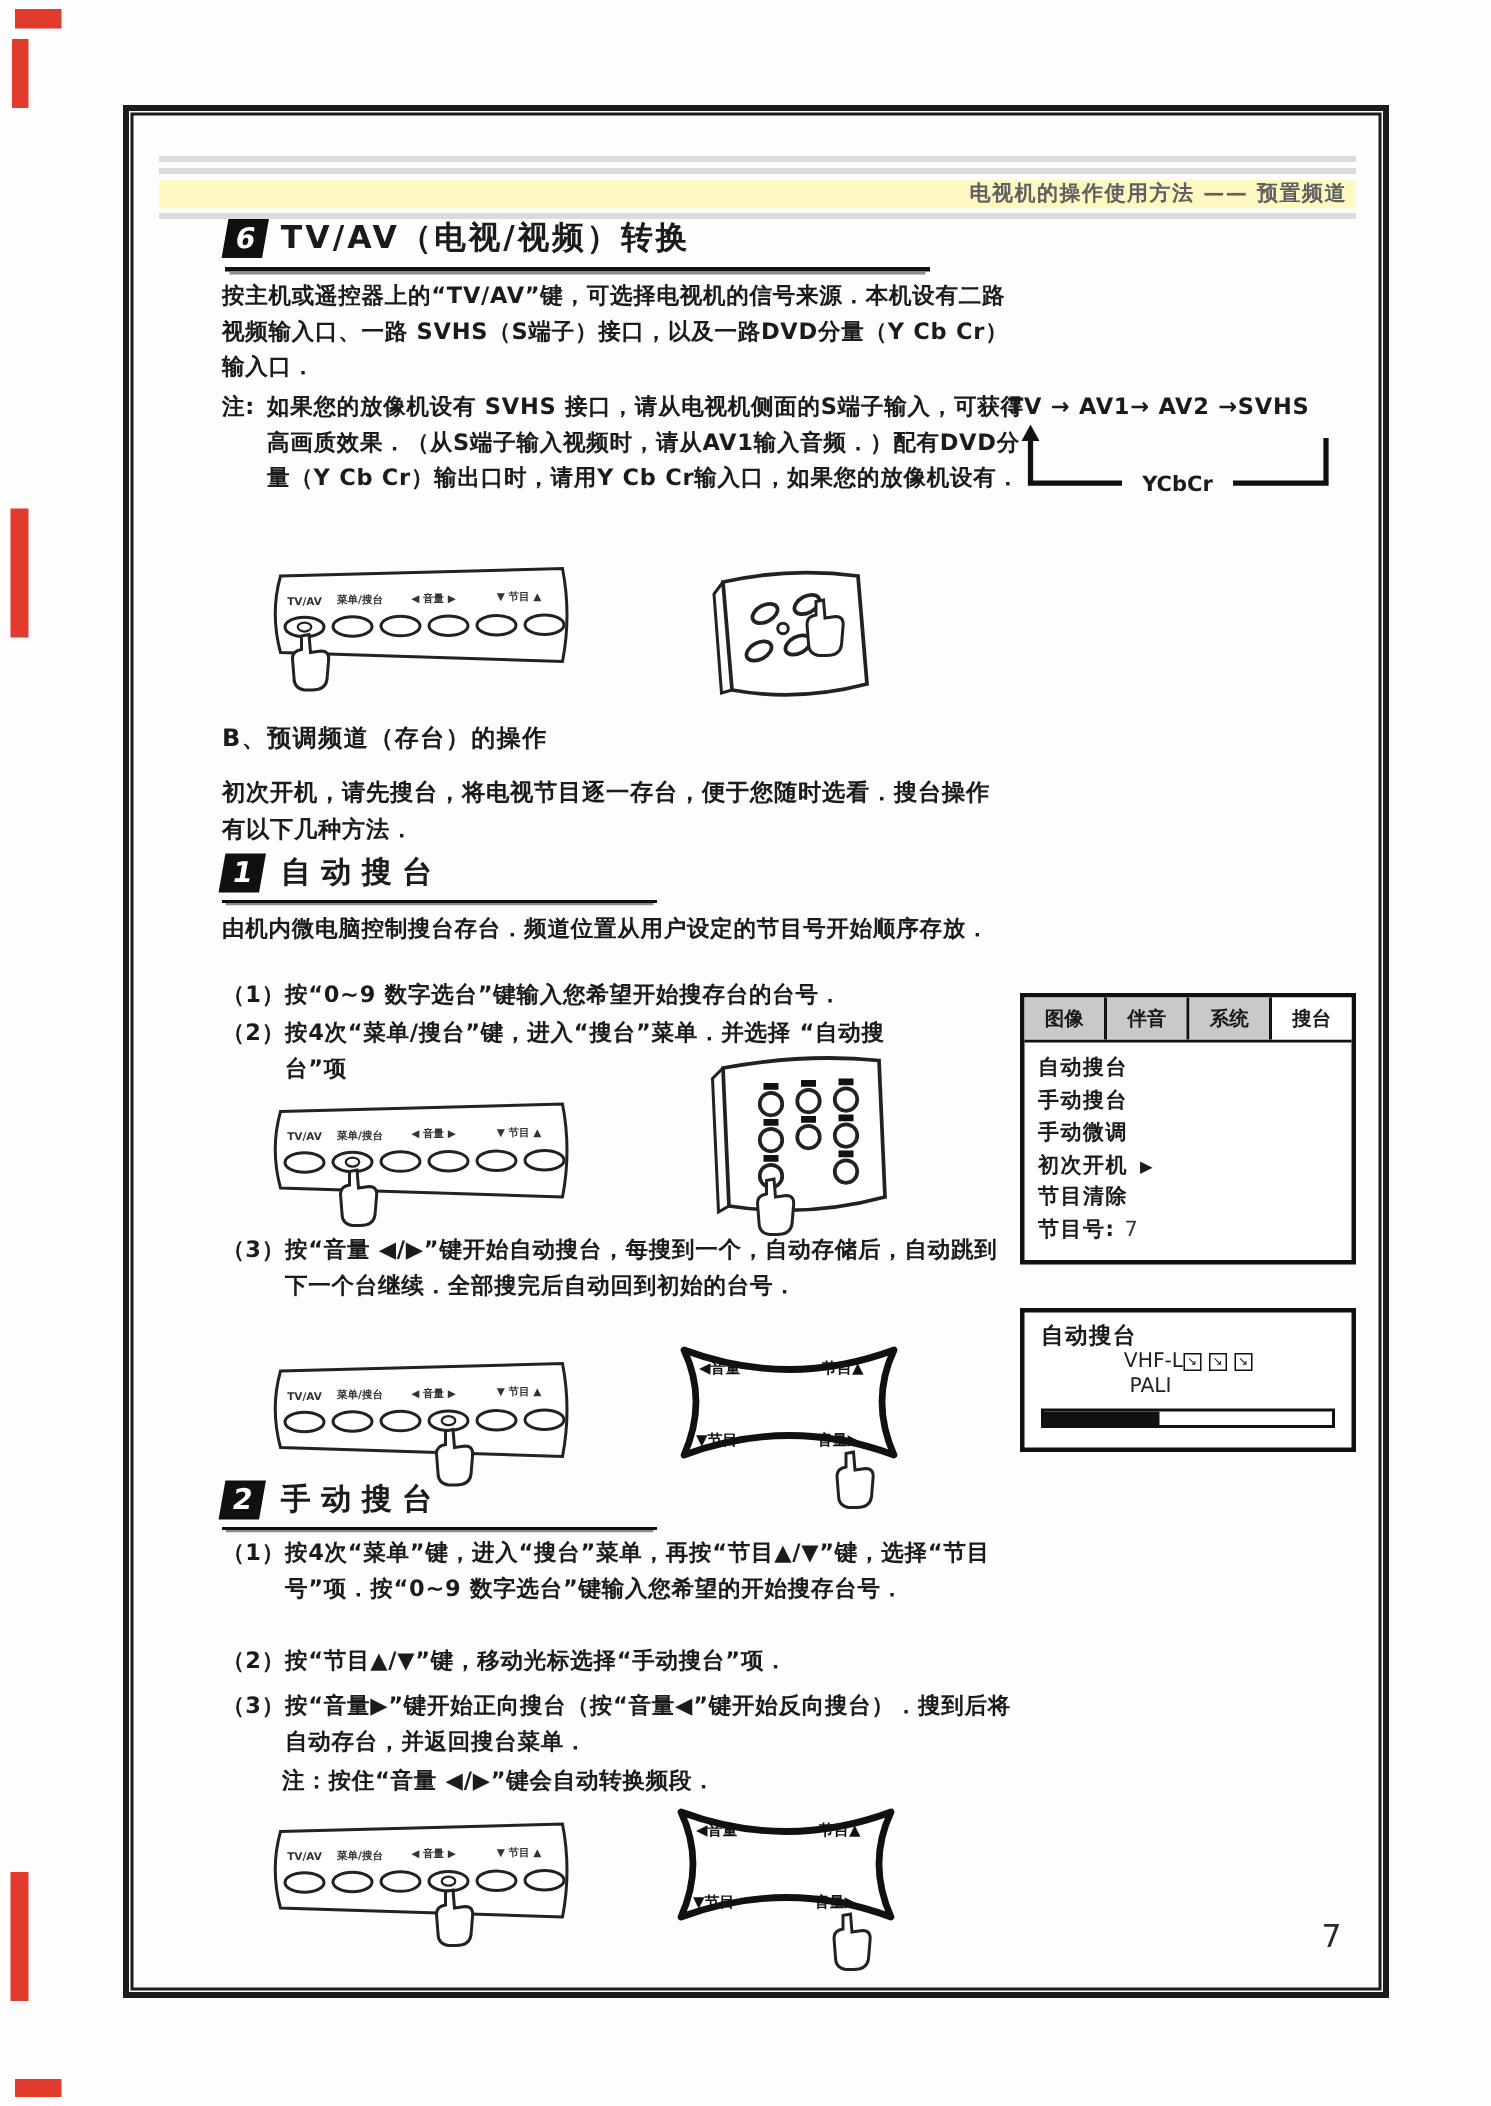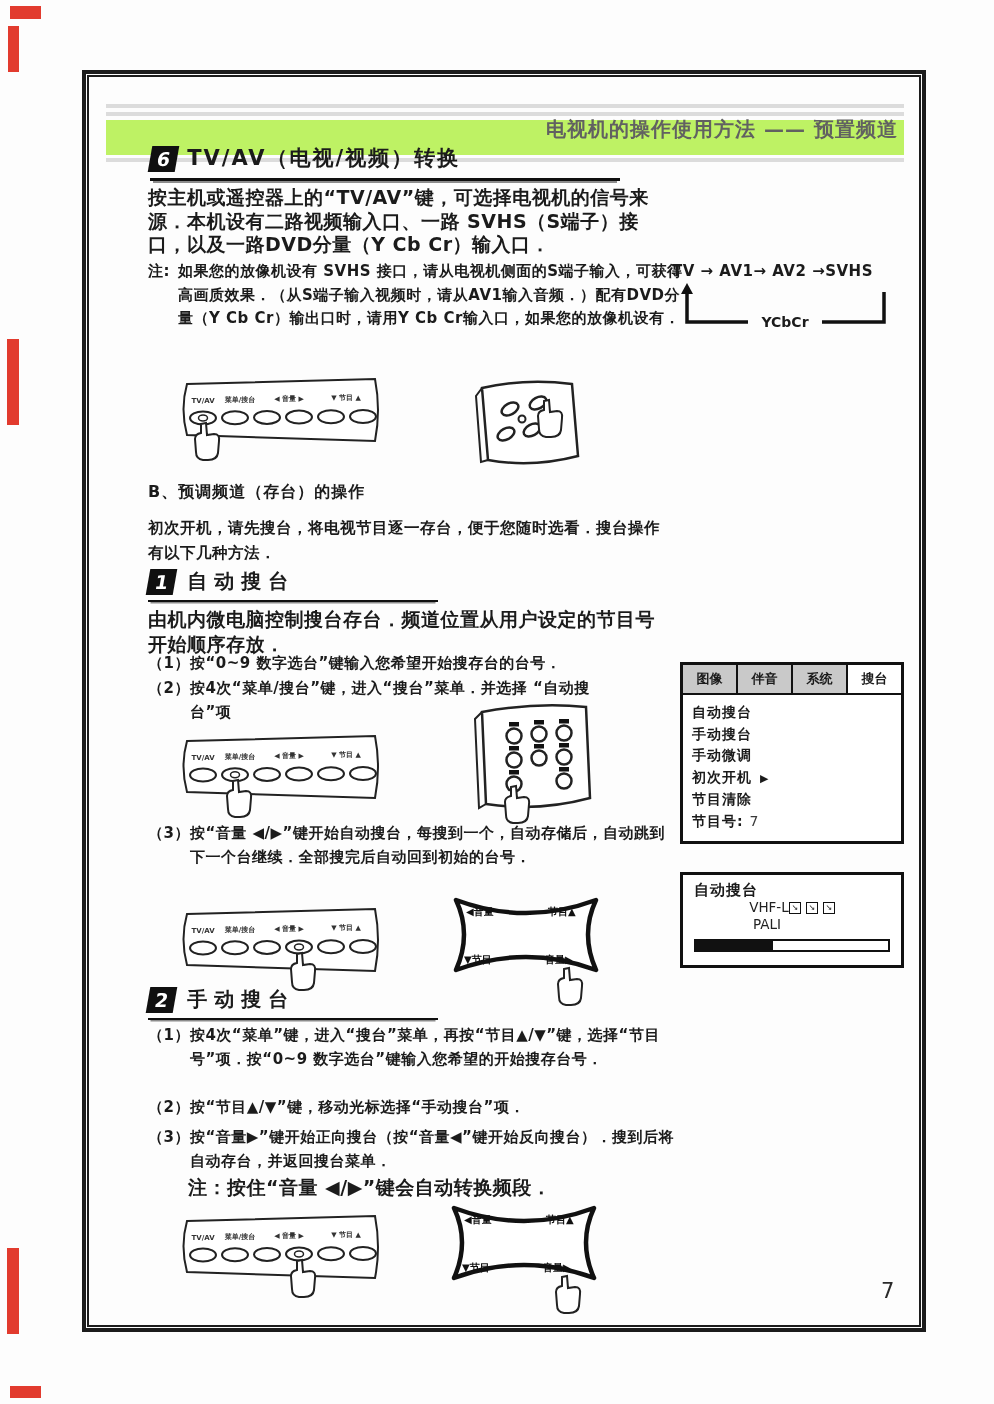--- a/index.html
+++ b/index.html
@@ -9,37 +9,37 @@
     color:#1b1b1b;
   }
   .page{position:relative;width:994px;height:1404px;background:#fdfdfd;overflow:hidden;}
   .redmark{position:absolute;background:#e23b2e;}
   .frame{position:absolute;left:82px;top:70px;width:836px;height:1254px;border:4px solid #1c1c1c;}
   .frame-inner{position:absolute;inset:1px;border:2px solid #1c1c1c;}
 
   
   .hdr{position:absolute;left:20px;top:30px;right:18px;}
   .stripe{height:4px;background:#dcdcdc;margin-bottom:4px;}
-  .hdr-band{height:35px;background:#bef264;margin:0 0 3px 0;
-    text-align:right;font-weight:bold;color:#616161;font-size:20px;line-height:19px;
+  .hdr-band{height:19px;background:#fef9c3;margin:0 0 3px 0;
+    text-align:right;font-weight:bold;color:#616161;font-size:14px;line-height:19px;
     padding-right:6px;letter-spacing:1px;}
 
   
   .sec-title{position:absolute;left:64px;top:70px;display:flex;align-items:flex-end;gap:10px;
     border-bottom:3px solid #101010;padding-bottom:6px;box-shadow:0 5px 0 -3px #8c8c8c;}
   .badge{background:#101010;color:#fff;font-weight:bold;font-size:19px;line-height:24px;
     padding:1px 7px;transform:skewX(-10deg);}
   .sec-title .t{font-size:21px;font-weight:bold;letter-spacing:2px;white-space:nowrap;}
   .sub-title{position:absolute;left:62px;font-size:16px;font-weight:bold;letter-spacing:1px;}
   .num-head{position:absolute;left:62px;display:flex;align-items:flex-end;gap:12px;
     border-bottom:2.5px solid #101010;padding-bottom:5px;box-shadow:0 4px 0 -2.5px #8c8c8c;}
   .num-head .t{font-size:20px;font-weight:bold;letter-spacing:7px;white-space:nowrap;}
 
   
-  .p{position:absolute;font-weight:bold;font-size:19px;line-height:23.5px;letter-spacing:0.5px;}
+  .p{position:absolute;font-weight:bold;font-size:15px;line-height:23.5px;letter-spacing:0.5px;}
   .notep{position:absolute;display:flex;font-weight:bold;font-size:15px;line-height:23.5px;letter-spacing:0.5px;}
   .notep .lbl{flex:0 0 30px;}
   .step{position:absolute;display:flex;font-weight:bold;font-size:15px;line-height:23.5px;letter-spacing:0.5px;}
   .step .mk{flex:0 0 40px;}
   .pgnum{position:absolute;left:795px;top:1205px;font-size:21px;color:#2a2a2a;}
 
   
   .diagram{position:absolute;left:586px;top:188px;width:240px;}
   .diagram .seq{font-size:15px;font-weight:bold;letter-spacing:0.5px;white-space:nowrap;}
 

